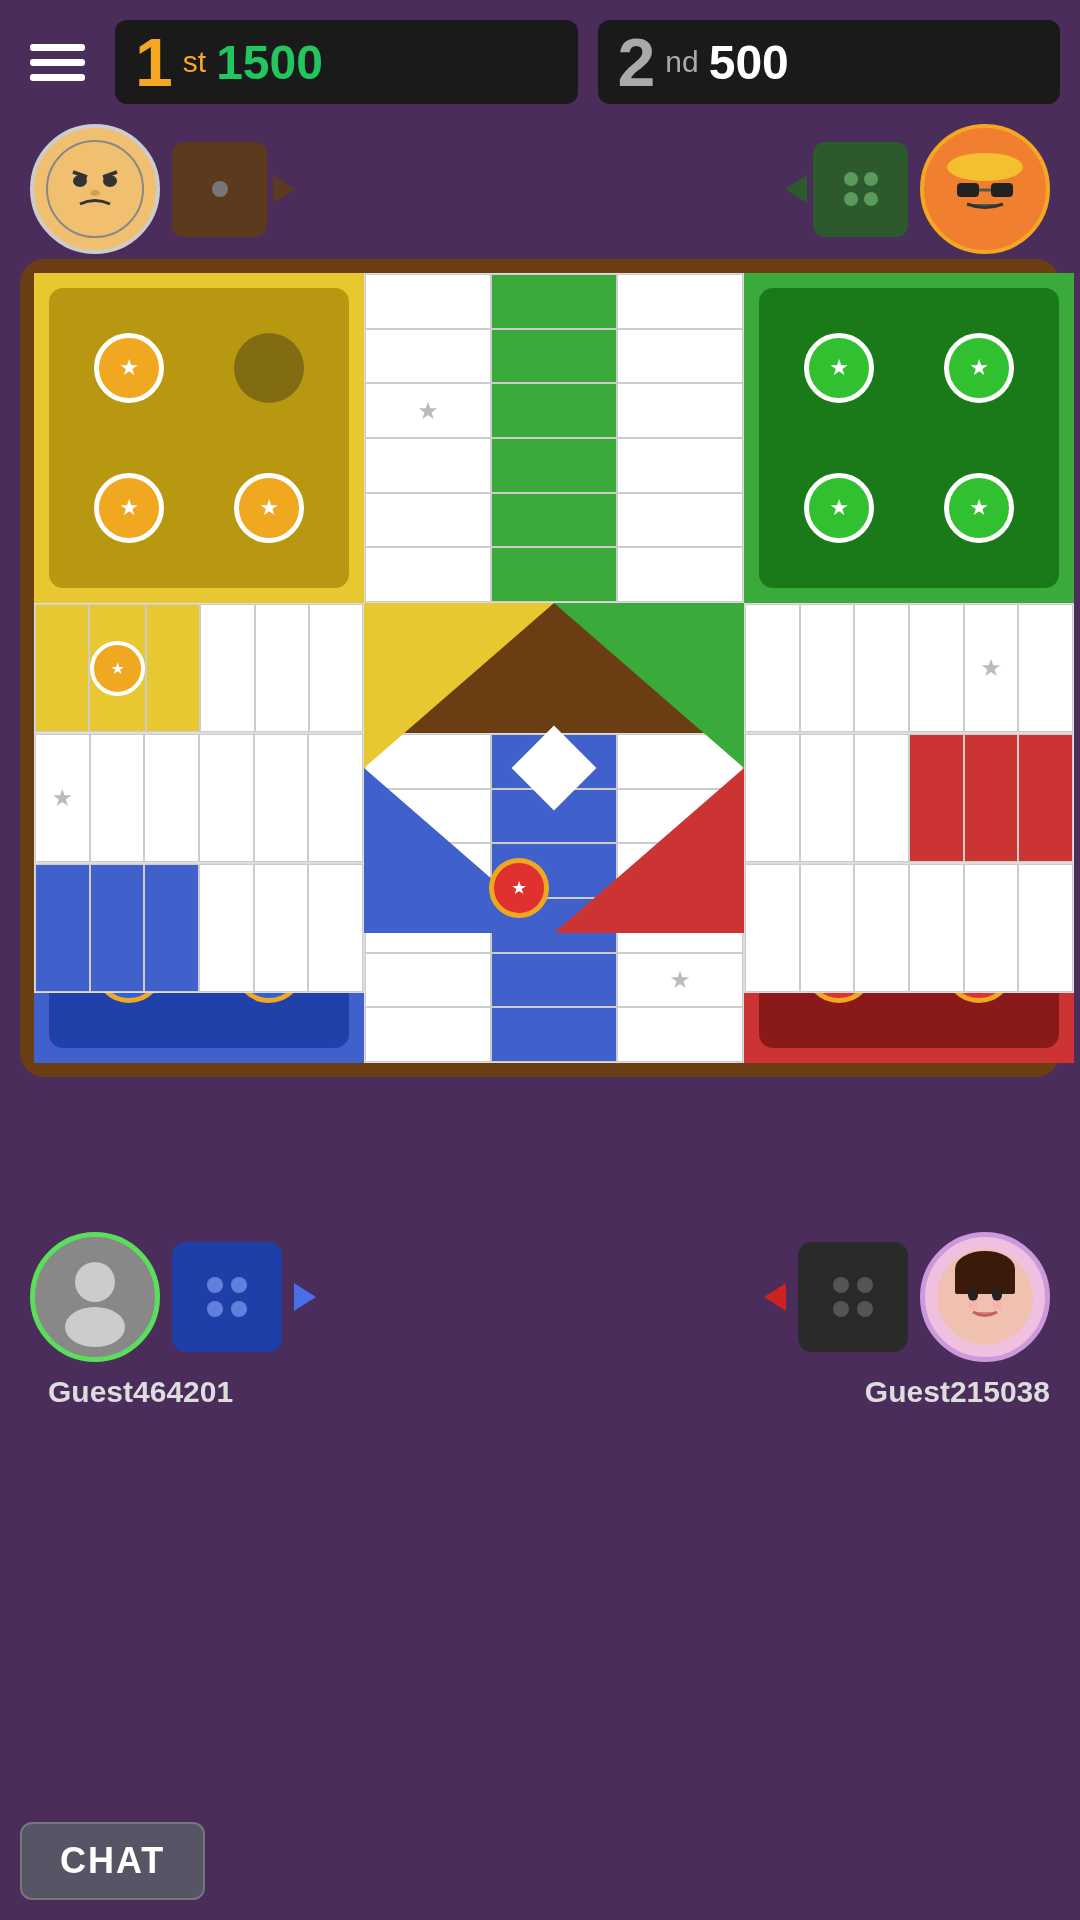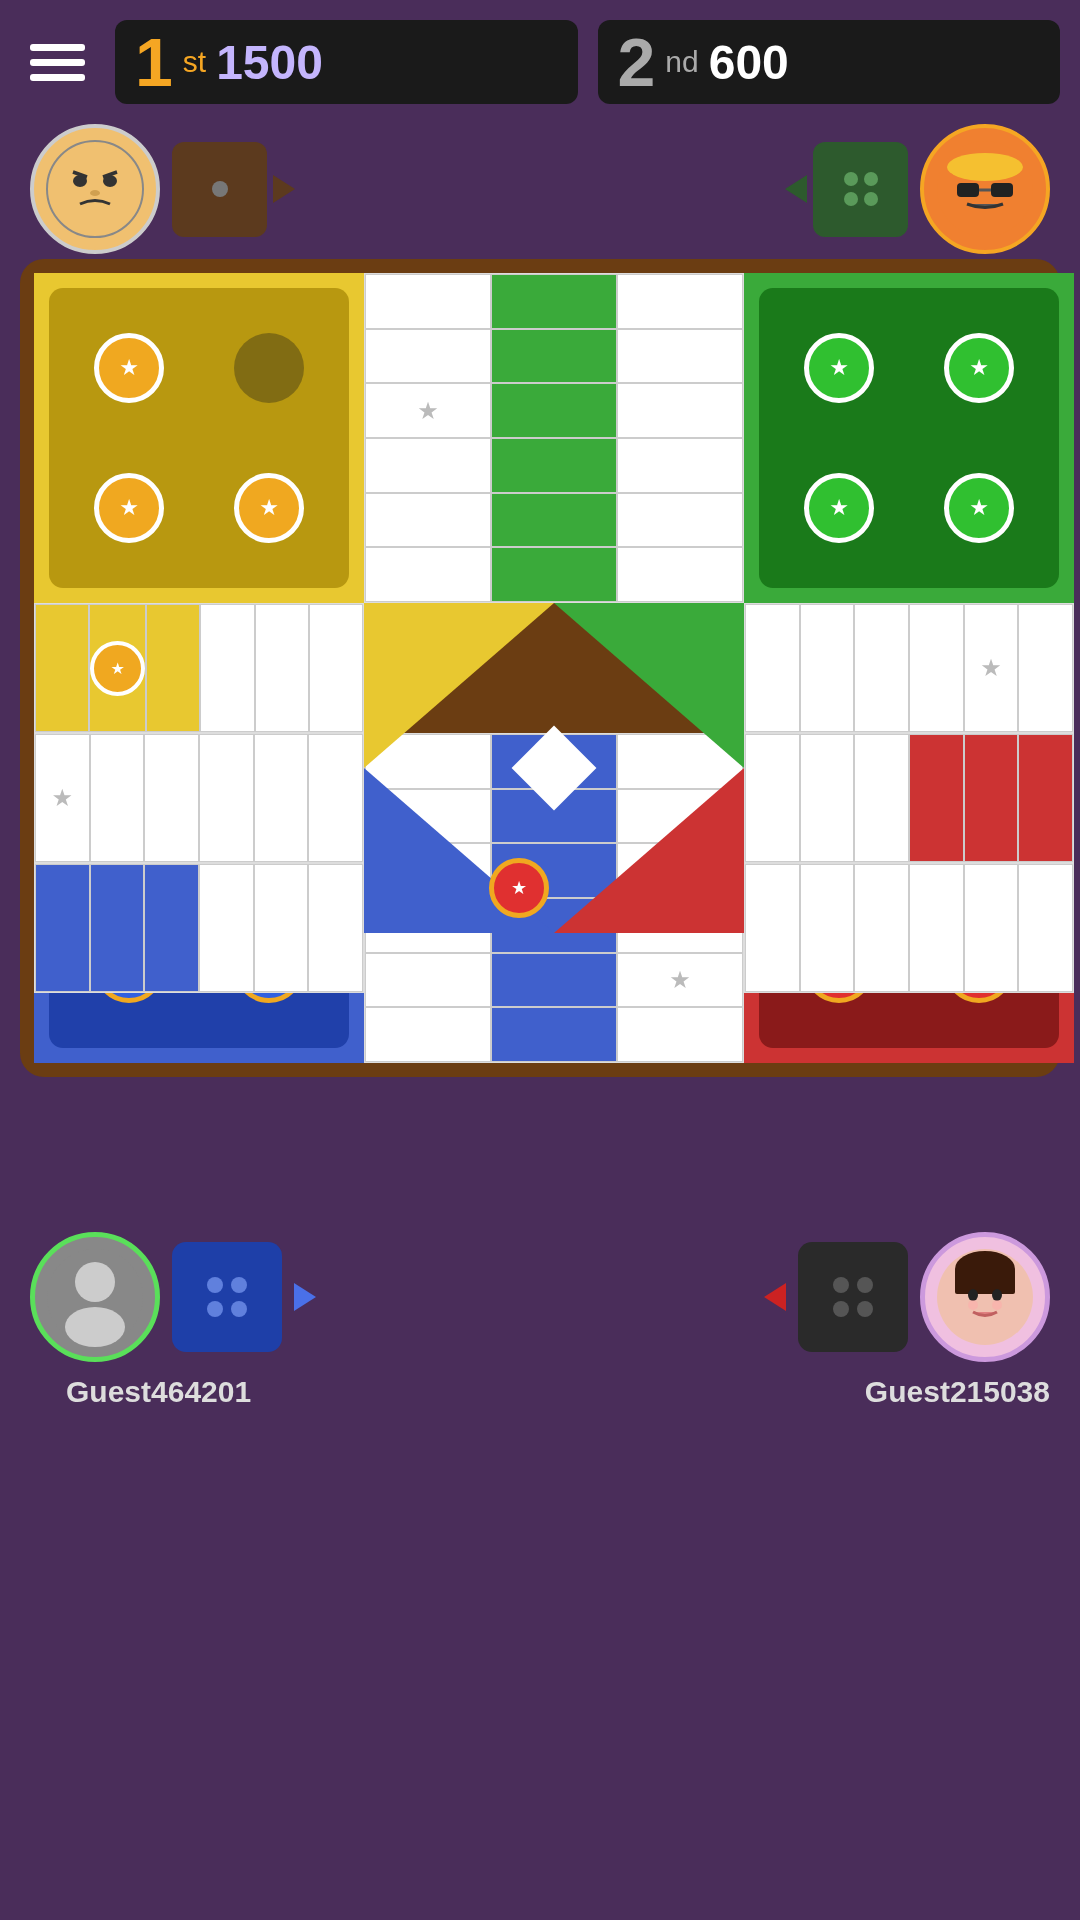--- a/index.html
+++ b/index.html
@@ -84,27 +84,27 @@
 
     <div class="menu-icon">
       <span></span>
         <span></span>
         <span></span>
     </div>
 
     <div class="score-badge" style="border-radius:12px; padding:8px 20px; gap:10px;">
       <span style="font-size:68px; font-weight:bold; color:#f5a623; line-height:1;">1</span>
         <span style="font-size:30px; color:#f5a623; vertical-align:super;">st</span>
-      <span style="font-size:48px; font-weight:bold; color:#c4b5fd;">1500</span>
+      <span style="font-size:48px; font-weight:bold; color:#22c55e;">1500</span>
     </div>
 
     <div class="score-badge-2" style="border-radius:12px; padding:8px 20px; gap:10px;">
       <span style="font-size:68px; font-weight:bold; color:#aaaaaa; line-height:1;">2</span>
         <span style="font-size:30px; color:#aaaaaa; vertical-align:super;">nd</span>
-      <span style="font-size:48px; font-weight:bold; color:white;">600</span>
+      <span style="font-size:48px; font-weight:bold; color:white;">500</span>
     </div>
   </div>
 
   <div style="display:flex; justify-content:space-between; align-items:center; padding:10px 30px 5px 30px;">
 
     <div style="display:flex; align-items:center; gap:12px;">
       <div class="avatar" style="background:#f0c070; border:4px solid #ccc; border-radius:50%; width:130px; height:130px; display:flex; align-items:center; justify-content:center;">
 
         <svg width="100" height="100" viewBox="0 0 100 100">
           <circle cx="50" cy="50" r="48" fill="#f0c070"></circle>
@@ -422,19 +422,22 @@
             <ellipse cx="62" cy="48" rx="5" ry="6" fill="#222"></ellipse>
             <path d="M38 65 Q50 72 62 65" stroke="#c06060" stroke-width="3" fill="#e08080"></path>
             <circle cx="38" cy="58" r="5" fill="#ffaaaa" opacity="0.5"></circle>
             <circle cx="62" cy="58" r="5" fill="#ffaaaa" opacity="0.5"></circle>
           </svg>
         </div>
       </div>
     </div>
   </div>
 
-  <div style="display:flex; justify-content:space-between; padding:8px 30px 10px 48px;margin-left:18px;">
+  <div style="display:flex; justify-content:space-between; padding:8px 30px 10px 48px;">
     <span style="color:#ddd; font-size:30px; font-weight:bold;">Guest464201</span>
     <span style="color:#ddd; font-size:30px; font-weight:bold;">Guest215038</span>
   </div>
 
+  <div style="position:absolute; bottom:20px; left:20px;">
+    <div style="background:#555566; border-radius:12px; padding:16px 38px; color:white; font-size:36px; font-weight:bold; cursor:pointer; letter-spacing:2px; border:2px solid #777;">CHAT</div>
+  </div>
 
 </div>
 
 </body></html>

